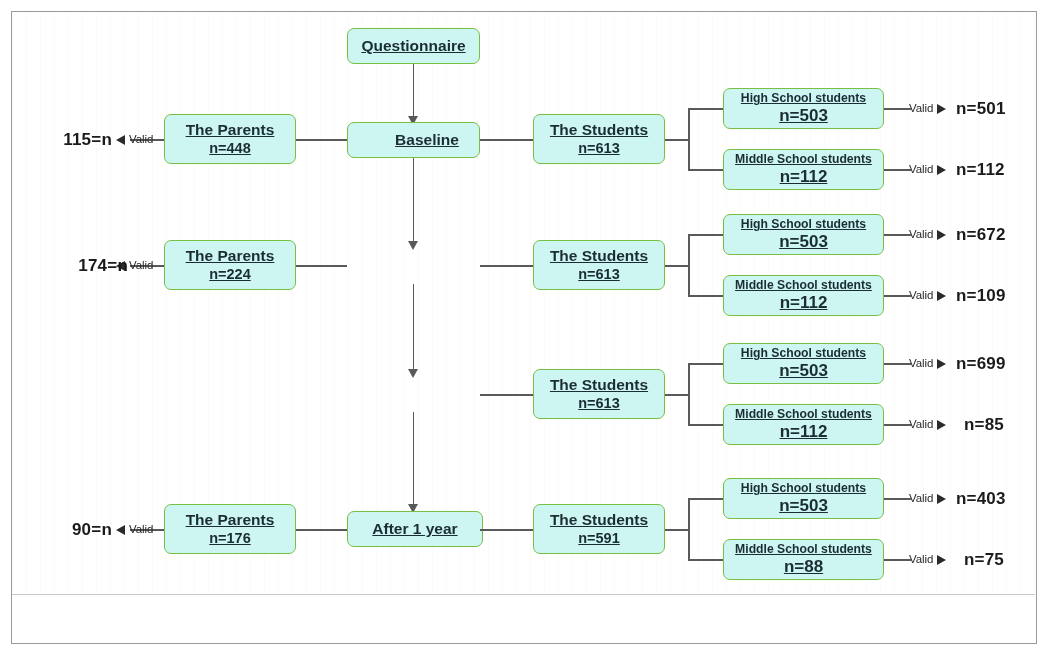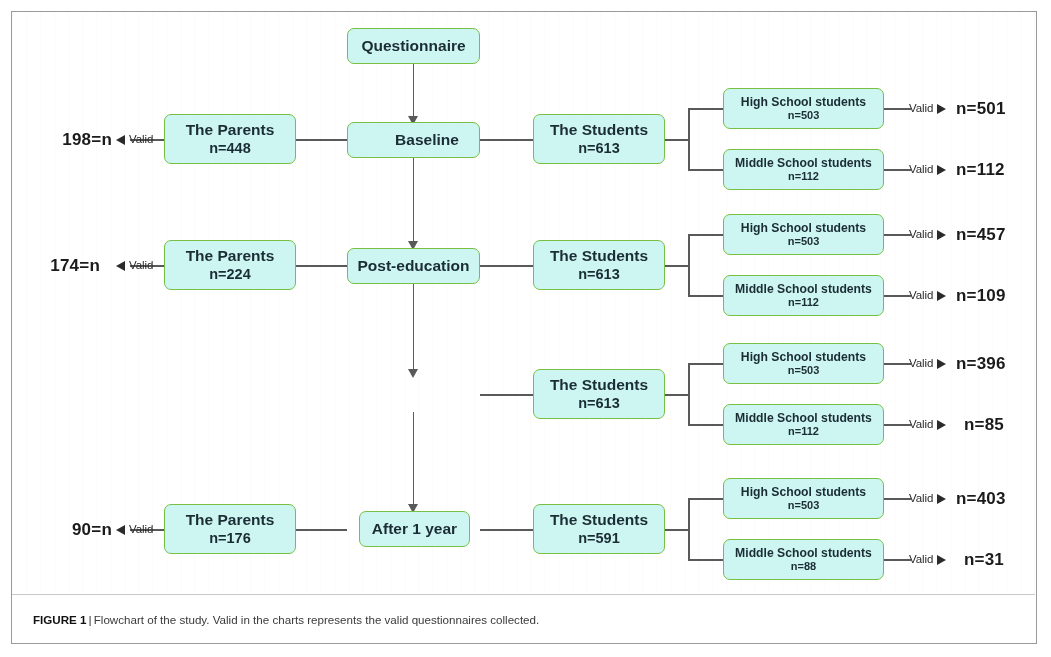--- a/index.html
+++ b/index.html
@@ -42,28 +42,29 @@
     border-radius:7px;
     color:#1b2d34;
     display:flex;
     flex-direction:column;
     align-items:center;
     justify-content:center;
     text-align:center;
     font-weight:bold;
     line-height:1.18;
     box-shadow:0 0 0 0 rgba(0,0,0,0);
+    text-decoration:underline;
   }
   .box .l1{display:block;}
   .box .l2{display:block;font-weight:bold;}
   .box.stage{font-size:15.5px;}
   .box.party{font-size:15.5px;}
   .box.party .l2{font-size:14.5px;}
   .box.school{font-size:12.2px;}
-  .box.school .l2{font-size:11px;text-align:right;}
+  .box.school .l2{font-size:17px;text-align:right;}
 
   
   .hline{position:absolute;background:#58595b;height:1.7px;}
   .vline{position:absolute;background:#58595b;width:1.7px;}
 
   
   .arrow-down{
     position:absolute;
     width:0;height:0;
     border-left:5px solid transparent;
@@ -143,21 +144,21 @@
 
     <div class="box party" style="left:152px;top:102px;width:132px;height:50px;">
       <span class="l1">The Parents</span>
       <span class="l2">n=448</span>
     </div>
     <div class="hline" style="left:284px;top:127px;width:51px;"></div>
 
     <div class="hline" style="left:118px;top:127px;width:34px;"></div>
     <span class="valid-label" style="left:117px;top:121px;">Valid</span>
     <div class="arrow-left" style="left:104px;top:122.5px;"></div>
-    <span class="nval left" style="left:26px;top:118px;width:74px;">198=n</span>
+    <span class="nval left" style="left:26px;top:118px;width:74px;">115=n</span>
 
     <div class="box party" style="left:521px;top:102px;width:132px;height:50px;">
       <span class="l1">The Students</span>
       <span class="l2">n=613</span>
     </div>
     <div class="hline" style="left:468px;top:127px;width:53px;"></div>
 
     <div class="hline" style="left:653px;top:127px;width:24px;"></div>
     <div class="vline" style="left:676px;top:96px;height:62px;"></div>
     <div class="hline" style="left:676px;top:96px;width:36px;"></div>
@@ -177,54 +178,51 @@
       <span class="l2">n=112</span>
     </div>
     <div class="hline" style="left:872px;top:157px;width:27px;"></div>
     <span class="valid-label" style="left:897px;top:151px;">Valid</span>
     <div class="arrow-right" style="left:925px;top:152.5px;"></div>
     <span class="nval" style="left:944px;top:148px;">n=112</span>
 
     <div class="vline" style="left:400.5px;top:146px;height:85px;"></div>
     <div class="arrow-down" style="left:396px;top:229px;"></div>
 
-    <div class="box stage" style="left:335px;top:236px;width:133px;height:36px;">
-      <span class="l1">Post-education</span>
-    </div>
 
     <div class="box party" style="left:152px;top:228px;width:132px;height:50px;">
       <span class="l1">The Parents</span>
       <span class="l2">n=224</span>
     </div>
     <div class="hline" style="left:284px;top:253px;width:51px;"></div>
 
     <div class="hline" style="left:118px;top:253px;width:34px;"></div>
     <span class="valid-label" style="left:117px;top:247px;">Valid</span>
     <div class="arrow-left" style="left:104px;top:248.5px;"></div>
-    <span class="nval left" style="left:14px;top:244px;width:74px;">174=n</span>
+    <span class="nval left" style="left:42px;top:244px;width:74px;">174=n</span>
 
     <div class="box party" style="left:521px;top:228px;width:132px;height:50px;">
       <span class="l1">The Students</span>
       <span class="l2">n=613</span>
     </div>
     <div class="hline" style="left:468px;top:253px;width:53px;"></div>
 
     <div class="hline" style="left:653px;top:253px;width:24px;"></div>
     <div class="vline" style="left:676px;top:222px;height:62px;"></div>
     <div class="hline" style="left:676px;top:222px;width:36px;"></div>
     <div class="hline" style="left:676px;top:283px;width:36px;"></div>
 
     <div class="box school" style="left:711px;top:202px;width:161px;height:41px;">
       <span class="l1">High School students</span>
       <span class="l2">n=503</span>
     </div>
     <div class="hline" style="left:872px;top:222px;width:27px;"></div>
     <span class="valid-label" style="left:897px;top:216px;">Valid</span>
     <div class="arrow-right" style="left:925px;top:217.5px;"></div>
-    <span class="nval" style="left:944px;top:213px;">n=457</span>
+    <span class="nval" style="left:944px;top:213px;">n=672</span>
 
     <div class="box school" style="left:711px;top:263px;width:161px;height:41px;">
       <span class="l1">Middle School students</span>
       <span class="l2">n=112</span>
     </div>
     <div class="hline" style="left:872px;top:283px;width:27px;"></div>
     <span class="valid-label" style="left:897px;top:277px;">Valid</span>
     <div class="arrow-right" style="left:925px;top:278.5px;"></div>
     <span class="nval" style="left:944px;top:274px;">n=109</span>
 
@@ -243,35 +241,35 @@
     <div class="hline" style="left:676px;top:351px;width:36px;"></div>
     <div class="hline" style="left:676px;top:412px;width:36px;"></div>
 
     <div class="box school" style="left:711px;top:331px;width:161px;height:41px;">
       <span class="l1">High School students</span>
       <span class="l2">n=503</span>
     </div>
     <div class="hline" style="left:872px;top:351px;width:27px;"></div>
     <span class="valid-label" style="left:897px;top:345px;">Valid</span>
     <div class="arrow-right" style="left:925px;top:346.5px;"></div>
-    <span class="nval" style="left:944px;top:342px;">n=396</span>
+    <span class="nval" style="left:944px;top:342px;">n=699</span>
 
     <div class="box school" style="left:711px;top:392px;width:161px;height:41px;">
       <span class="l1">Middle School students</span>
       <span class="l2">n=112</span>
     </div>
     <div class="hline" style="left:872px;top:412px;width:27px;"></div>
     <span class="valid-label" style="left:897px;top:406px;">Valid</span>
     <div class="arrow-right" style="left:925px;top:407.5px;"></div>
     <span class="nval" style="left:952px;top:403px;">n=85</span>
 
     <div class="vline" style="left:400.5px;top:400px;height:94px;"></div>
     <div class="arrow-down" style="left:396px;top:492px;"></div>
 
-    <div class="box stage" style="left:335px;top:499px;width:111px;height:36px;margin-left:12px;">
+    <div class="box stage" style="left:335px;top:499px;width:136px;height:36px;">
       <span class="l1">After 1 year</span>
     </div>
 
     <div class="box party" style="left:152px;top:492px;width:132px;height:50px;">
       <span class="l1">The Parents</span>
       <span class="l2">n=176</span>
     </div>
     <div class="hline" style="left:284px;top:517px;width:51px;"></div>
 
     <div class="hline" style="left:118px;top:517px;width:34px;"></div>
@@ -299,21 +297,18 @@
     <div class="arrow-right" style="left:925px;top:481.5px;"></div>
     <span class="nval" style="left:944px;top:477px;">n=403</span>
 
     <div class="box school" style="left:711px;top:527px;width:161px;height:41px;">
       <span class="l1">Middle School students</span>
       <span class="l2">n=88</span>
     </div>
     <div class="hline" style="left:872px;top:547px;width:27px;"></div>
     <span class="valid-label" style="left:897px;top:541px;">Valid</span>
     <div class="arrow-right" style="left:925px;top:542.5px;"></div>
-    <span class="nval" style="left:952px;top:538px;">n=31</span>
+    <span class="nval" style="left:952px;top:538px;">n=75</span>
 
   </div>
 
   <div id="caption-rule"></div>
-  <div id="caption">
-    <span class="figno">FIGURE 1</span><span class="bar">|</span><span>Flowchart of the study. Valid in the charts represents the valid questionnaires collected.</span>
-  </div>
 </div>
 
 </body></html>

